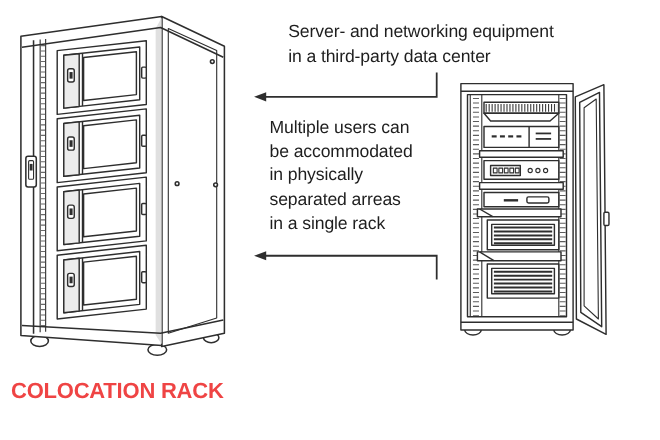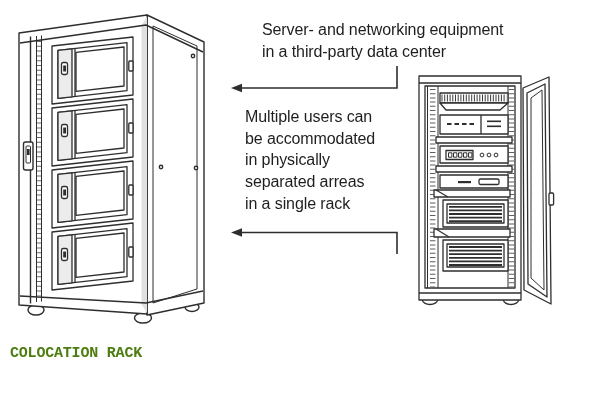--- a/index.html
+++ b/index.html
@@ -8,22 +8,22 @@
     font-family:"Liberation Sans",sans-serif;color:#1f1f1f;
   }
   .art{position:absolute;left:0;top:0;}
   .annotation{
     position:absolute;white-space:pre-line;font-size:16px;line-height:21.7px;
     letter-spacing:-0.1px;color:#1e1e1e;
   }
   .annotation.eq{left:262px;top:19px;}
   .annotation.multi{left:245px;top:106px;}
   .diagram-title{
-    position:absolute;left:10px;top:345px;margin:0;font-size:15px;font-weight:700;
-    letter-spacing:-0.2px;color:#4d7c0f;font-family:Liberation Mono, monospace;
+    position:absolute;left:10px;top:345px;margin:0;font-size:20px;font-weight:700;
+    letter-spacing:-0.2px;color:#ef4444;
   }
 </style>
 </head>
 <body>
 
 <div class="stage">
 
   <svg class="art" width="600" height="400" viewBox="0 0 600 400">
     <defs>
 

